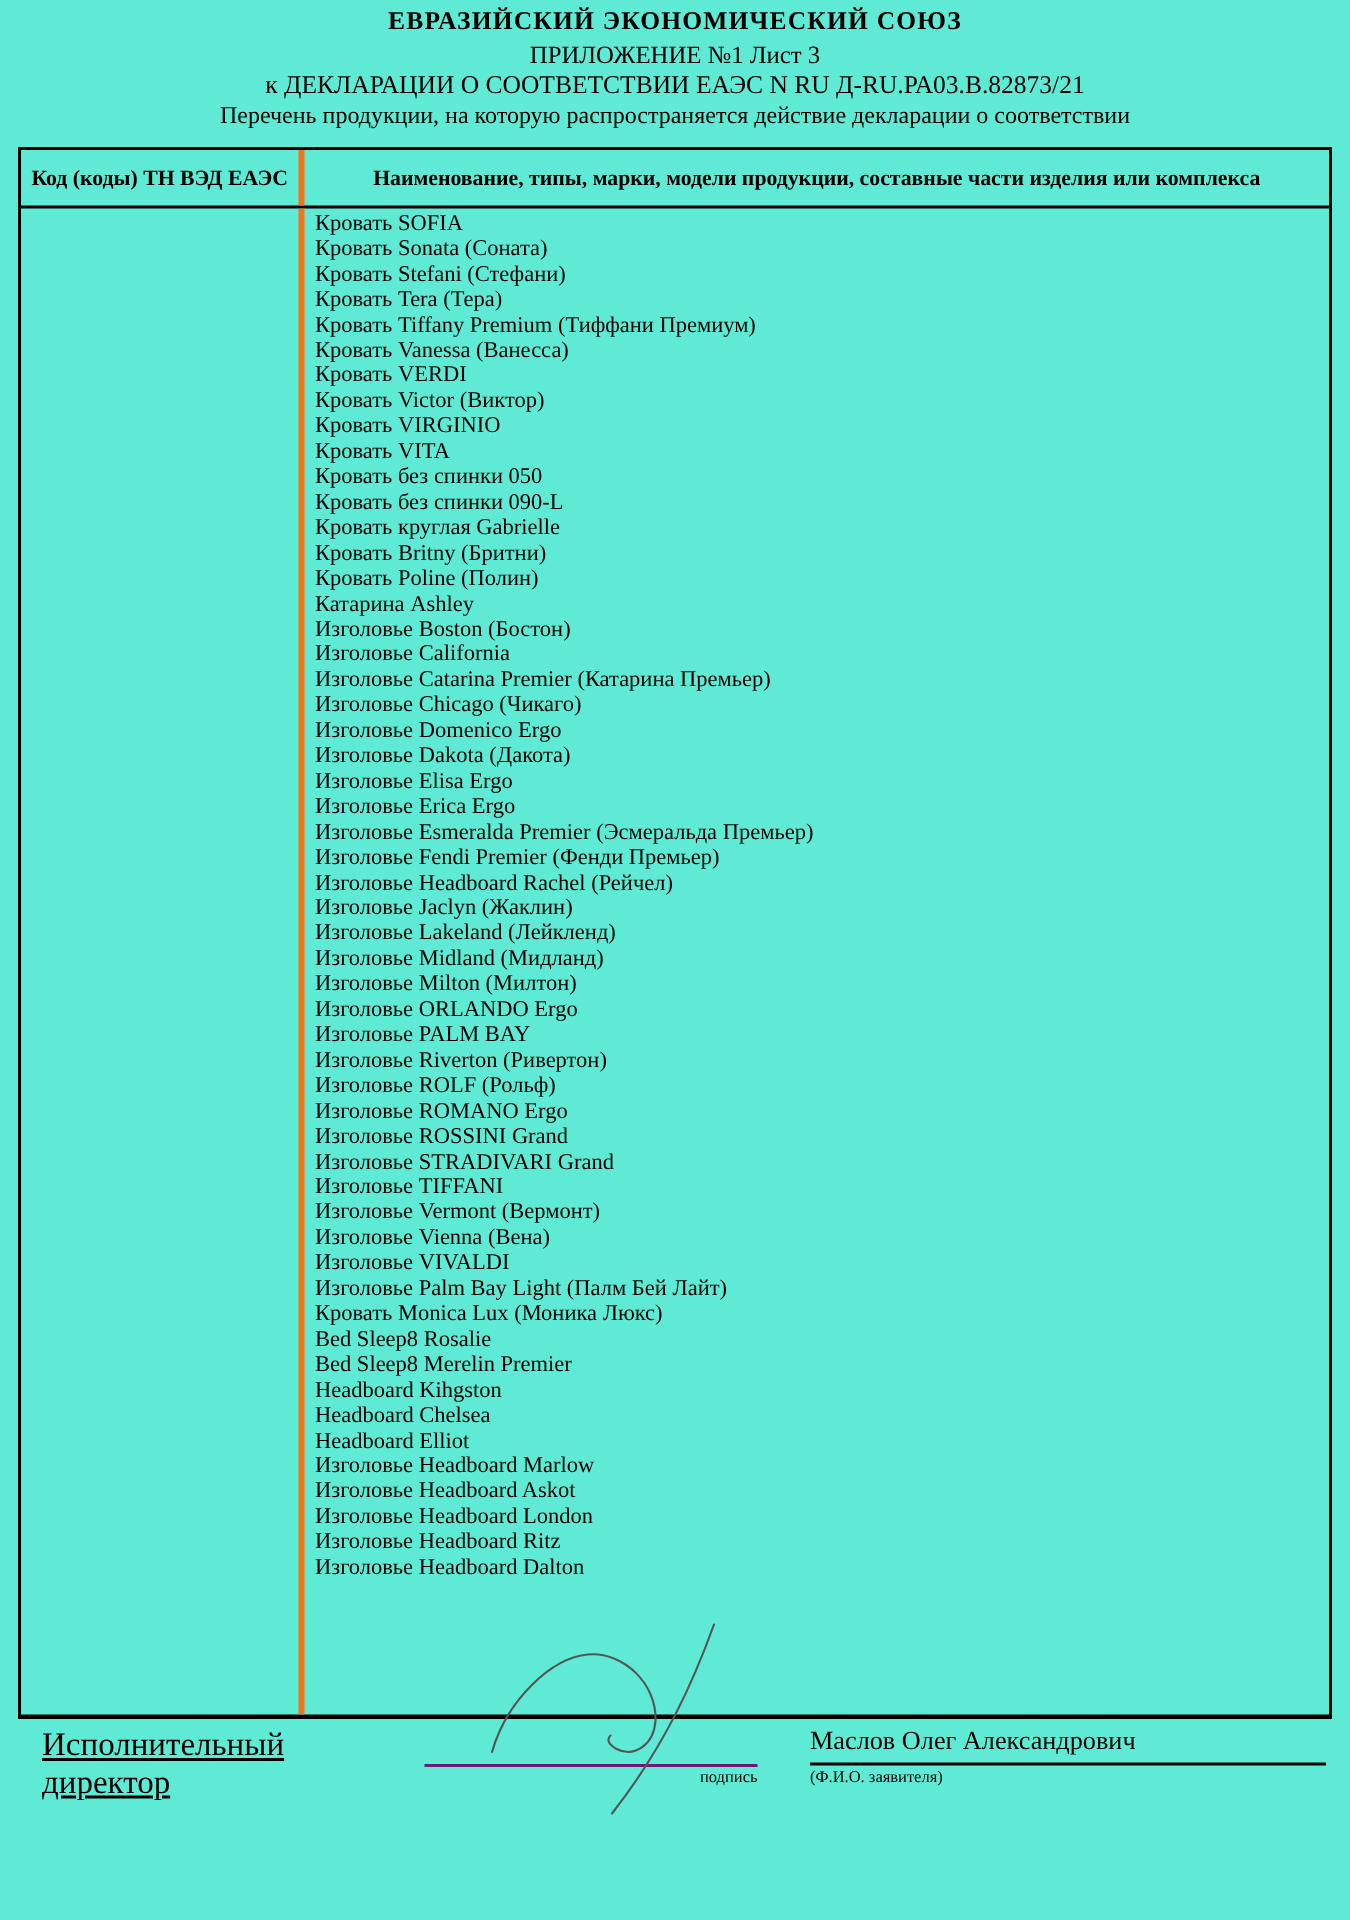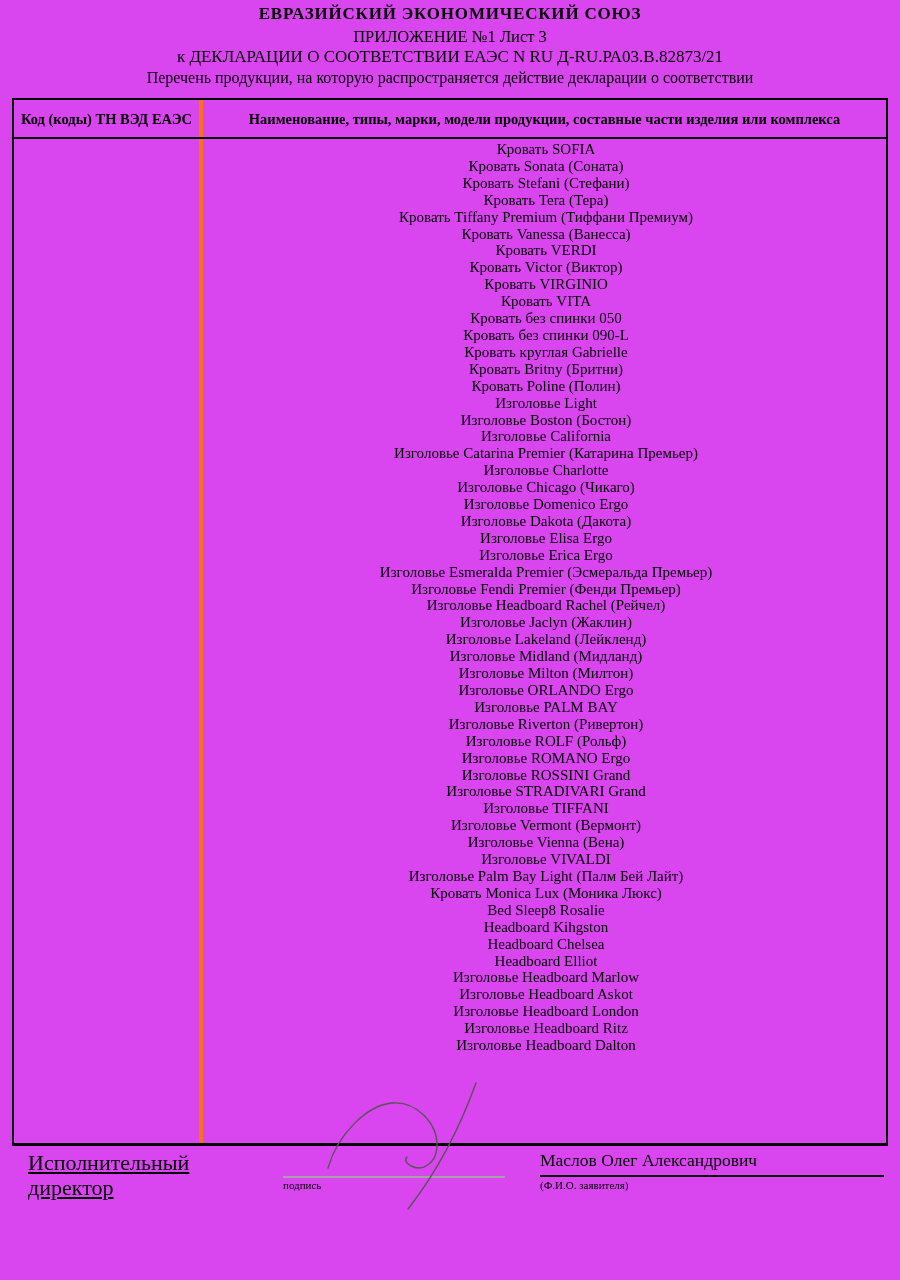--- a/index.html
+++ b/index.html
@@ -1,20 +1,20 @@
 <!DOCTYPE html>
 <html lang="ru"><head>
 <meta charset="utf-8">
 <style>
   html, body { margin: 0; padding: 0; background: #ffffff; }
   .page {
     position: relative;
     width: 900px;
     height: 1280px;
-    background: #d946ef;
+    background: #5eead4;
     color: #000000;
     font-family: "Liberation Serif", serif;
     overflow: hidden;
   }
 
   
   .hline { position: absolute; left: 0; width: 100%; text-align: center; white-space: nowrap; }
   .doc-title   { top: 4px;  font-size: 17px; font-weight: bold; letter-spacing: 0.8px; }
   .doc-sub1    { top: 27px; font-size: 16.5px; }
   .doc-sub2    { top: 47px; font-size: 17px; }
@@ -40,30 +40,30 @@
     display: flex; align-items: center; justify-content: center;
     text-align: center; font-weight: bold;
     font-size: 14.5px; line-height: 16px;
     padding: 1px 6px;
   }
   .tbody .c2 {
     padding: 2px 4px 0 7px;
     font-size: 15px;
     line-height: 16.9px;
   }
-  .product-row { white-space: nowrap; text-align: center; }
+  .product-row { white-space: nowrap; }
 
   
   .role {
     position: absolute; left: 28px; top: 1150px; width: 215px;
     font-size: 22px; line-height: 25px; text-decoration: underline;
   }
   .sig-block {
     position: absolute; left: 283px; top: 1176px; width: 222px;
-    border-top: 2px solid #a3a3a3; text-align: left;
+    border-top: 2px solid #701a75; text-align: right;
   }
   .sig-caption { font-size: 11px; line-height: 13px; margin-top: 1px; }
   .name-block {
     position: absolute; left: 540px; top: 1150px; width: 344px;
   }
   .name-text { font-size: 17.5px; line-height: 21px; }
   .name-line { border-top: 2px solid #000; margin-top: 4px; }
   .name-caption { font-size: 11px; line-height: 14px; margin-top: 1px; }
 
   
@@ -99,25 +99,24 @@
           <div class="product-row">Кровать Vanessa (Ванесса)</div>
           <div class="product-row">Кровать VERDI</div>
           <div class="product-row">Кровать Victor (Виктор)</div>
           <div class="product-row">Кровать VIRGINIO</div>
           <div class="product-row">Кровать VITA</div>
           <div class="product-row">Кровать без спинки 050</div>
           <div class="product-row">Кровать без спинки 090-L</div>
           <div class="product-row">Кровать круглая Gabrielle</div>
           <div class="product-row">Кровать Britny (Бритни)</div>
           <div class="product-row">Кровать Poline (Полин)</div>
-          <div class="product-row">Изголовье Light</div>
+          <div class="product-row">Катарина Ashley</div>
           <div class="product-row">Изголовье Boston (Бостон)</div>
           <div class="product-row">Изголовье California</div>
           <div class="product-row">Изголовье Catarina Premier (Катарина Премьер)</div>
-          <div class="product-row">Изголовье Charlotte</div>
           <div class="product-row">Изголовье Chicago (Чикаго)</div>
           <div class="product-row">Изголовье Domenico Ergo</div>
           <div class="product-row">Изголовье Dakota (Дакота)</div>
           <div class="product-row">Изголовье Elisa Ergo</div>
           <div class="product-row">Изголовье Erica Ergo</div>
           <div class="product-row">Изголовье Esmeralda Premier (Эсмеральда Премьер)</div>
           <div class="product-row">Изголовье Fendi Premier (Фенди Премьер)</div>
           <div class="product-row">Изголовье Headboard Rachel (Рейчел)</div>
           <div class="product-row">Изголовье Jaclyn (Жаклин)</div>
           <div class="product-row">Изголовье Lakeland (Лейкленд)</div>
@@ -130,20 +129,21 @@
           <div class="product-row">Изголовье ROMANO Ergo</div>
           <div class="product-row">Изголовье ROSSINI Grand</div>
           <div class="product-row">Изголовье STRADIVARI Grand</div>
           <div class="product-row">Изголовье TIFFANI</div>
           <div class="product-row">Изголовье Vermont (Вермонт)</div>
           <div class="product-row">Изголовье Vienna (Вена)</div>
           <div class="product-row">Изголовье VIVALDI</div>
           <div class="product-row">Изголовье Palm Bay Light (Палм Бей Лайт)</div>
           <div class="product-row">Кровать Monica Lux (Моника Люкс)</div>
           <div class="product-row">Bed Sleep8 Rosalie</div>
+          <div class="product-row">Bed Sleep8 Merelin Premier</div>
           <div class="product-row">Headboard Kihgston</div>
           <div class="product-row">Headboard Chelsea</div>
           <div class="product-row">Headboard Elliot</div>
           <div class="product-row">Изголовье Headboard Marlow</div>
           <div class="product-row">Изголовье Headboard Askot</div>
           <div class="product-row">Изголовье Headboard London</div>
           <div class="product-row">Изголовье Headboard Ritz</div>
           <div class="product-row">Изголовье Headboard Dalton</div>
         </div>
     </div>

